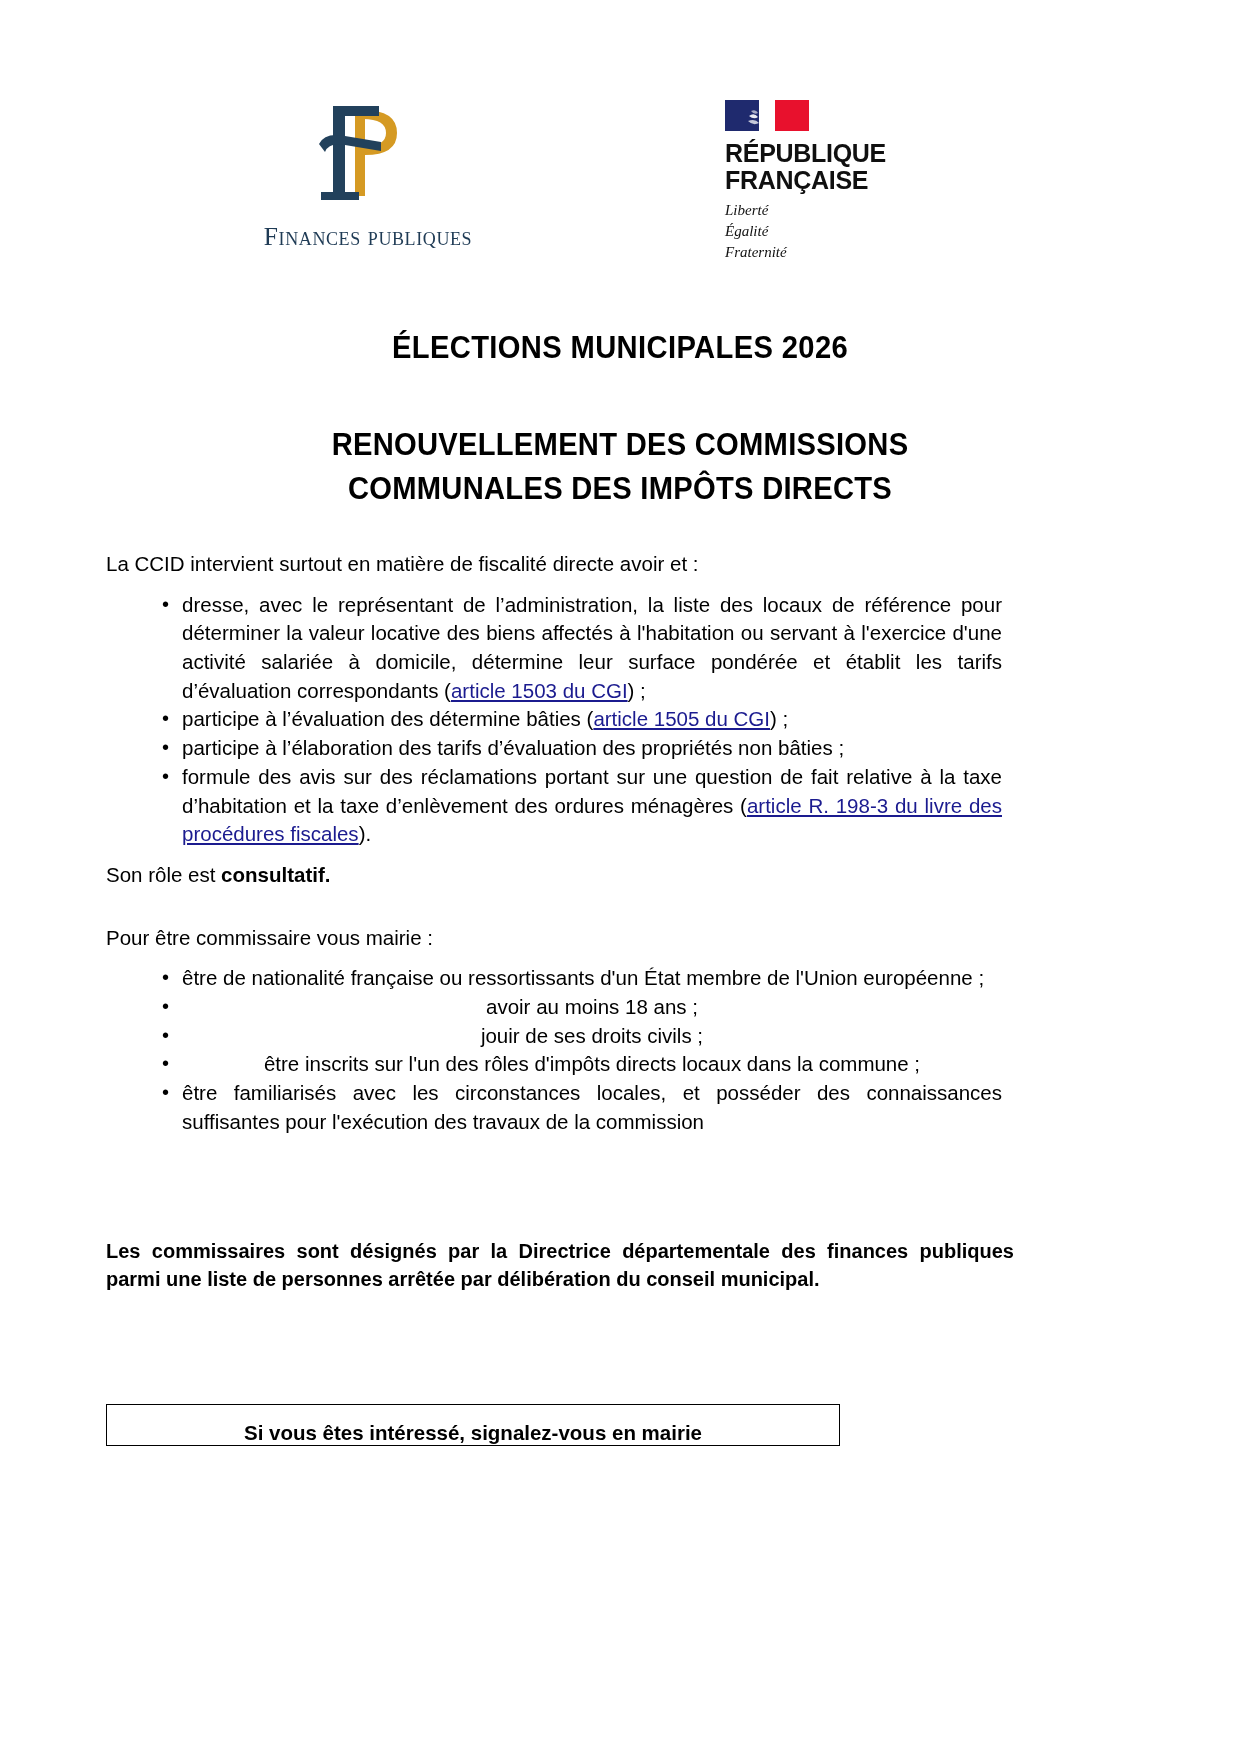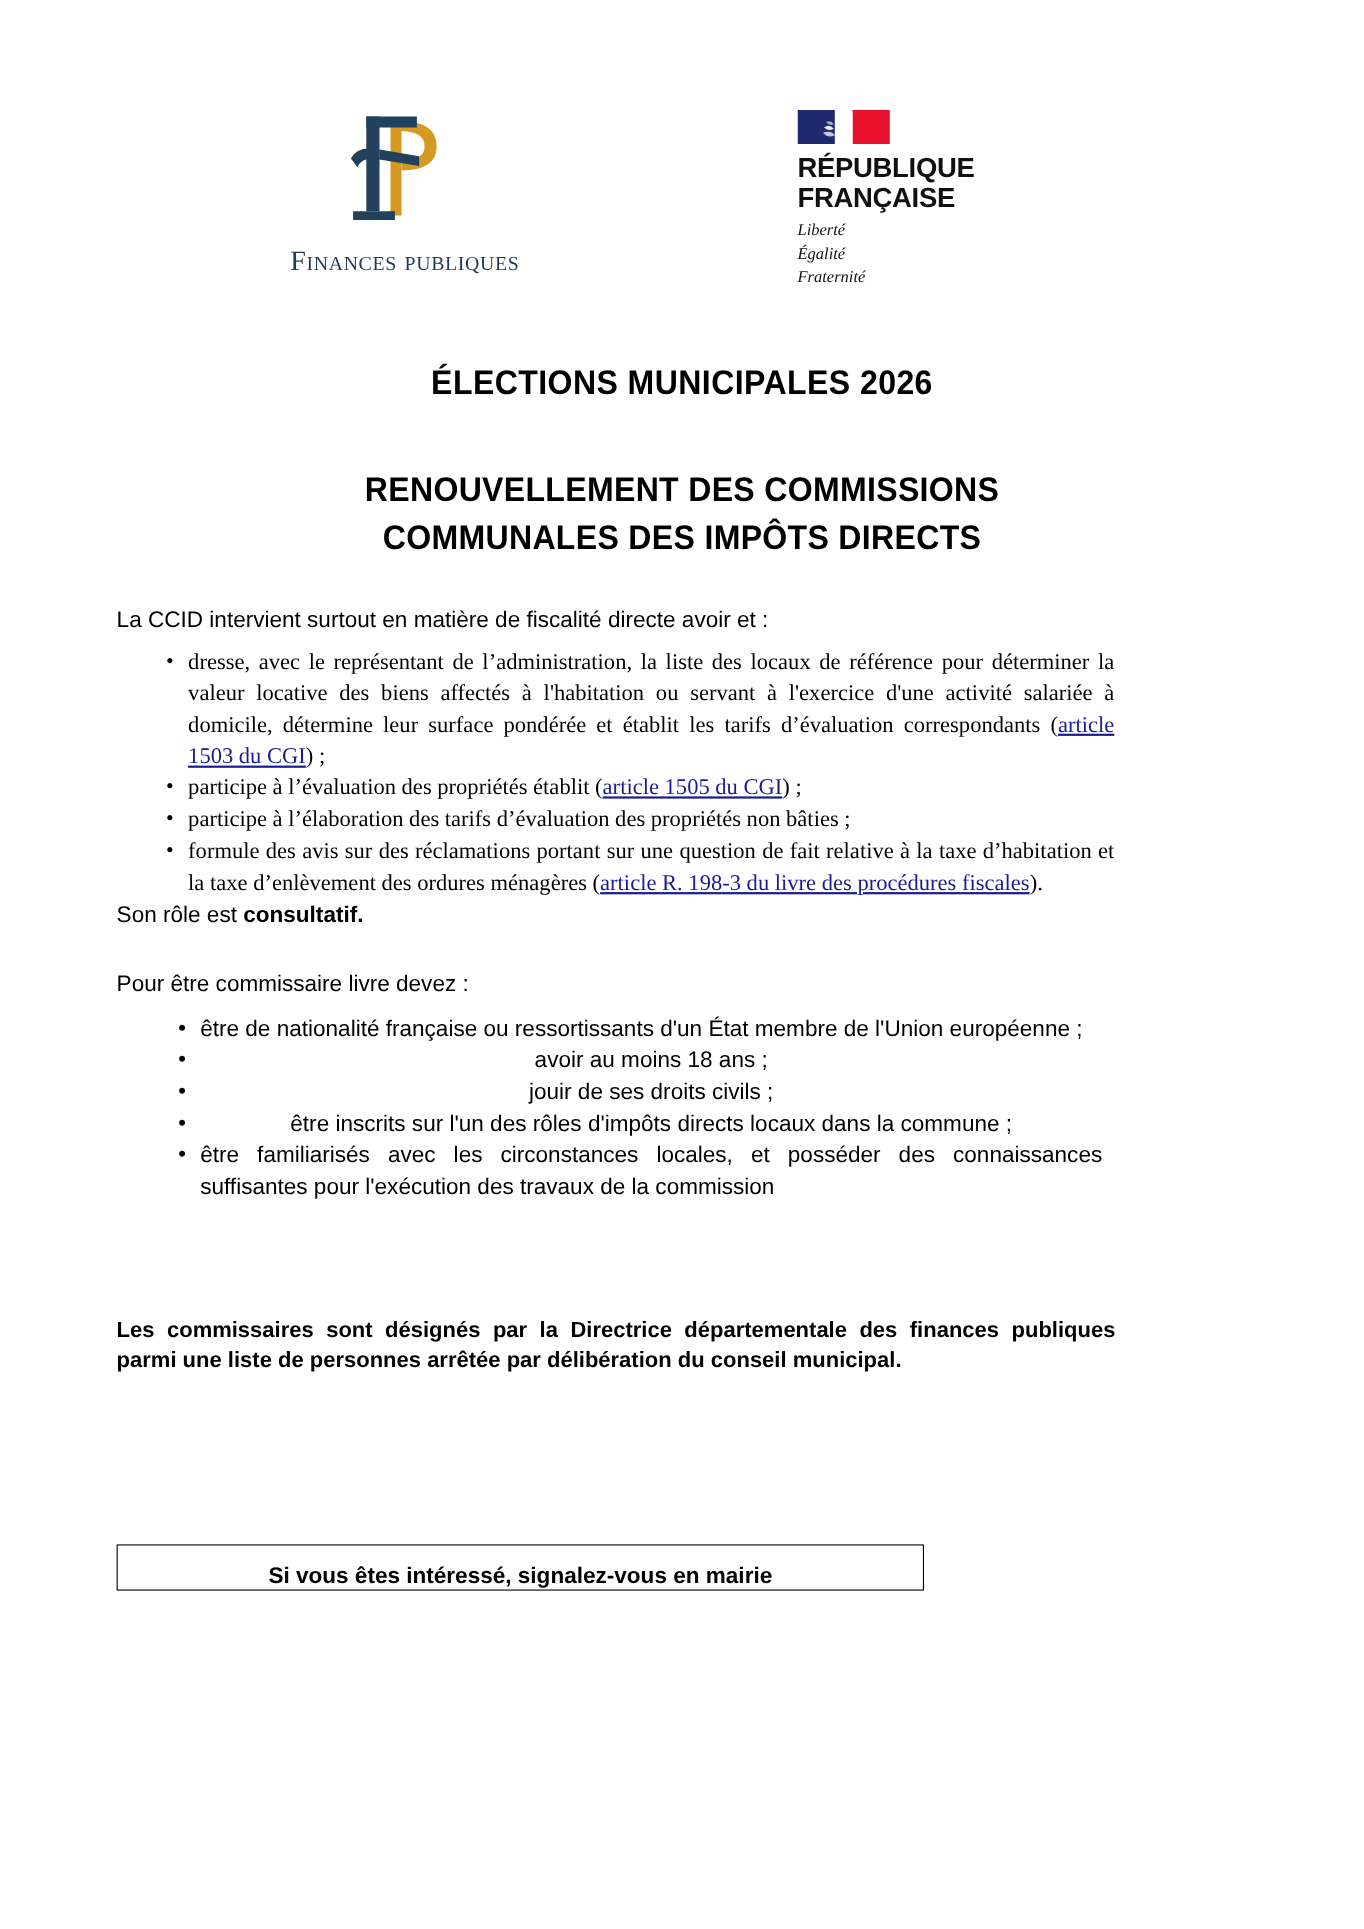--- a/index.html
+++ b/index.html
@@ -147,23 +147,22 @@
     font-size: 20.5px;
     line-height: 1.40;
     color: #000;
   }
   .lead {
     margin: 0 0 9px 0;
     font-size: 20.5px;
   }
   ul.bullets {
     list-style: none;
-    margin: 1px;
+    margin: 12px;
     padding: 0;
-    font-family: Liberation Serif, serif;
   }
   ul.bullets > li {
     position: relative;
     padding-left: 64px;
     margin: 0 0 0 0;
     text-align: justify;
     text-justify: inter-word;
   }
   ul.bullets > li::before {
     content: "•";
@@ -293,35 +292,35 @@
 
   <div class="content">
 
     <p class="lead">La CCID intervient surtout en matière de fiscalité directe avoir et :</p>
 
     <ul class="bullets">
       <li>
         <span>dresse, avec le représentant de l’administration, la liste des locaux de référence pour déterminer la valeur locative des biens affectés à l'habitation ou servant à l'exercice d'une activité salariée à domicile, détermine leur surface pondérée et établit les tarifs d’évaluation correspondants (</span><a class="cgi-link" href="#">article 1503 du CGI</a><span>) ;</span>
       </li>
       <li>
-        <span>participe à l’évaluation des propriétés établit (</span><a class="cgi-link" href="#">article 1505 du CGI</a><span>) ;</span>
+        <span>participe à l’évaluation des détermine bâties (</span><a class="cgi-link" href="#">article 1505 du CGI</a><span>) ;</span>
       </li>
       <li>
         <span>participe à l’élaboration des tarifs d’évaluation des propriétés non bâties ;</span>
       </li>
       <li>
         <span>formule des avis sur des réclamations portant sur une question de fait relative à la taxe d’habitation et la taxe d’enlèvement des ordures ménagères (</span><a class="cgi-link" href="#">article R. 198-3 du livre des procédures fiscales</a><span>).</span>
       </li>
     </ul>
 
     <p class="para"><span>Son rôle est </span><span class="bold">consultatif.</span></p>
 
     <div class="spacer-md"></div>
 
-    <p class="para">Pour être commissaire livre devez :</p>
+    <p class="para">Pour être commissaire vous mairie :</p>
 
     <ul class="bullets2">
       <li><span>être de nationalité française ou ressortissants d'un État membre de l'Union européenne ;</span></li>
       <li class="nojustify"><span>avoir au moins 18 ans ;</span></li>
       <li class="nojustify"><span>jouir de ses droits civils ;</span></li>
       <li class="nojustify"><span>être inscrits sur l'un des rôles d'impôts directs locaux dans la commune ;</span></li>
       <li><span>être familiarisés avec les circonstances locales, et posséder des connaissances suffisantes pour l'exécution des travaux de la commission</span></li>
     </ul>
 
     <div class="spacer-lg"></div>

